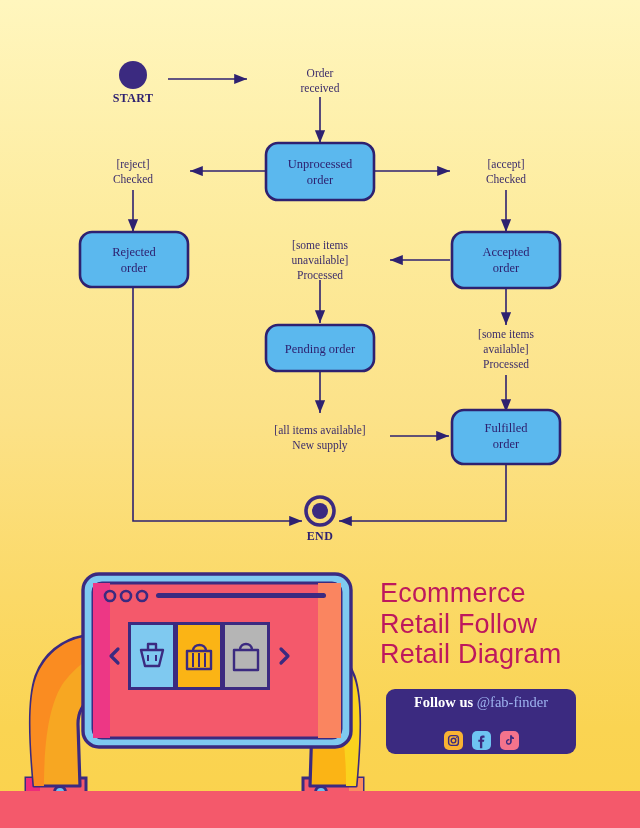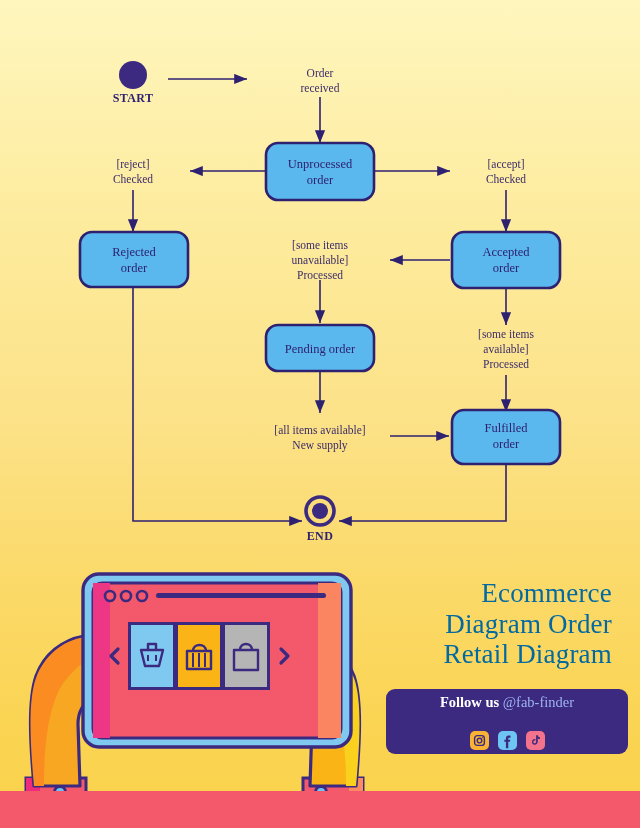--- a/index.html
+++ b/index.html
@@ -8,27 +8,27 @@
     font-family:"Liberation Serif", serif;
     background:linear-gradient(180deg,#FFF6BE 0%,#FDEB9C 28%,#FCE289 50%,#FBD967 72%,#FAD452 88%,#FAD24C 100%);
     position:relative;
   }
   .poster{position:absolute;inset:0;}
   svg.layer{position:absolute;left:0;top:0;width:640px;height:828px;}
   .state-label{font-size:12.5px;fill:#2E2170;font-family:"Liberation Serif",serif;}
   .edge-label{font-size:11.5px;fill:#3B2C6B;font-family:"Liberation Serif",serif;}
   .terminal-label{font-size:12px;font-weight:bold;fill:#2E2170;font-family:"Liberation Serif",serif;letter-spacing:.4px;}
   .title-block{
-    position:absolute;left:380px;top:578px;width:232px;text-align:right;
-    color:#0369a1;font-family:Liberation Serif, serif;
+    position:absolute;left:380px;top:578px;width:232px;text-align:left;
+    color:#be185d;font-family:Liberation Sans, sans-serif;
     font-size:27px;line-height:1.13;letter-spacing:.2px;
   }
   .title-line{display:block;}
   .follow-card{
-    position:absolute;left:386px;top:689px;width:242px;height:65px;
+    position:absolute;left:386px;top:689px;width:190px;height:65px;
     background:#3B2A80;border-radius:9px;
     display:flex;flex-direction:column;align-items:center;justify-content:center;gap:20px;
   }
   .follow-text{font-family:"Liberation Serif",serif;font-size:14.5px;color:#ffffff;white-space:nowrap;}
   .follow-text b{font-weight:bold;color:#ffffff;}
   .handle{color:#9FB4F0;font-weight:normal;}
   .social-row{display:flex;gap:9px;align-items:center;}
   .soc{width:19px;height:19px;border-radius:5px;display:flex;align-items:center;justify-content:center;}
   .soc svg{display:block;}
   .bottom-band{position:absolute;left:0;top:791px;width:640px;height:37px;background:#F4596B;}
@@ -199,21 +199,21 @@
       <g stroke="#3B2A80" fill="none" stroke-width="3.2" stroke-linecap="round" stroke-linejoin="round">
         <path d="M281,649 L288,656 L281,663"></path>
       </g>
     </g>
   </svg>
 
   <div class="bottom-band"></div>
 
   <div class="title-block">
     <span class="title-line">Ecommerce</span>
-    <span class="title-line">Diagram Order</span>
+    <span class="title-line">Retail Follow</span>
     <span class="title-line">Retail Diagram</span>
   </div>
 
   <div class="follow-card">
     <div class="follow-text">
       <b>Follow us</b>
       <span class="handle">@fab-finder</span>
     </div>
     <div class="social-row">
       <span class="soc" style="background:#F9B233">

